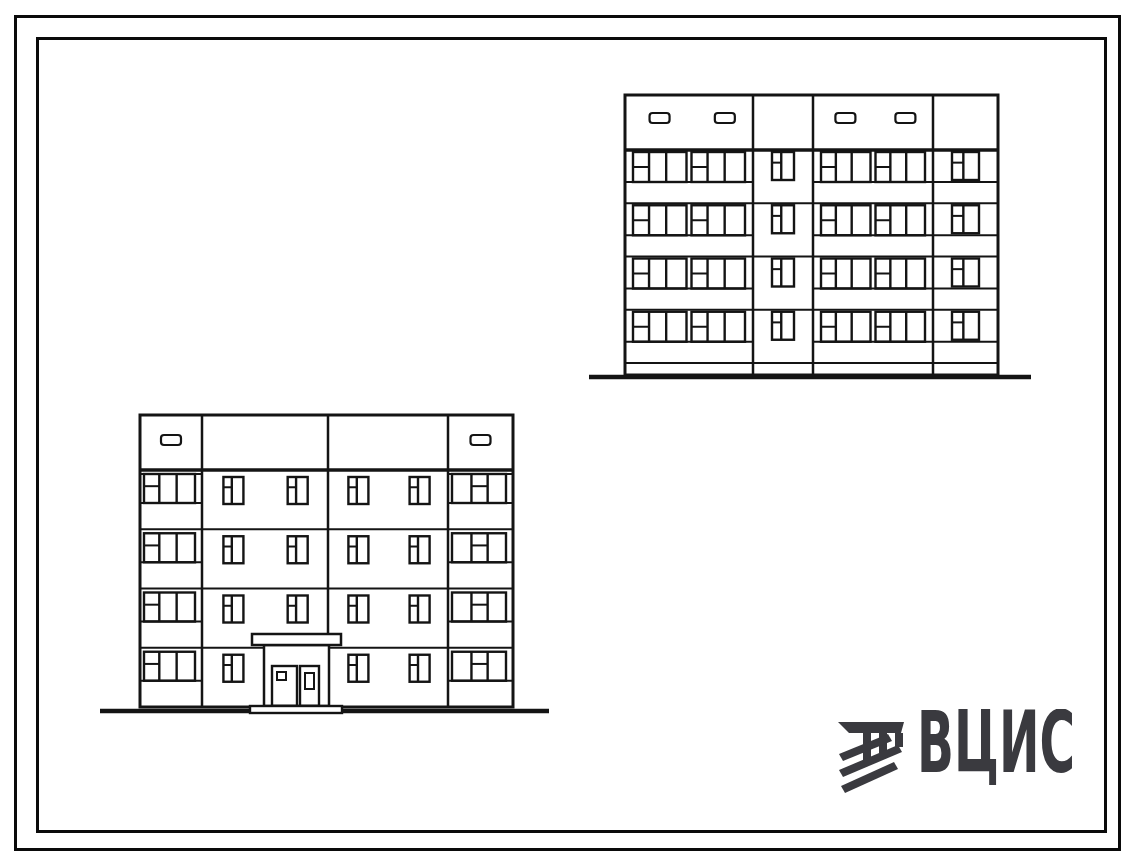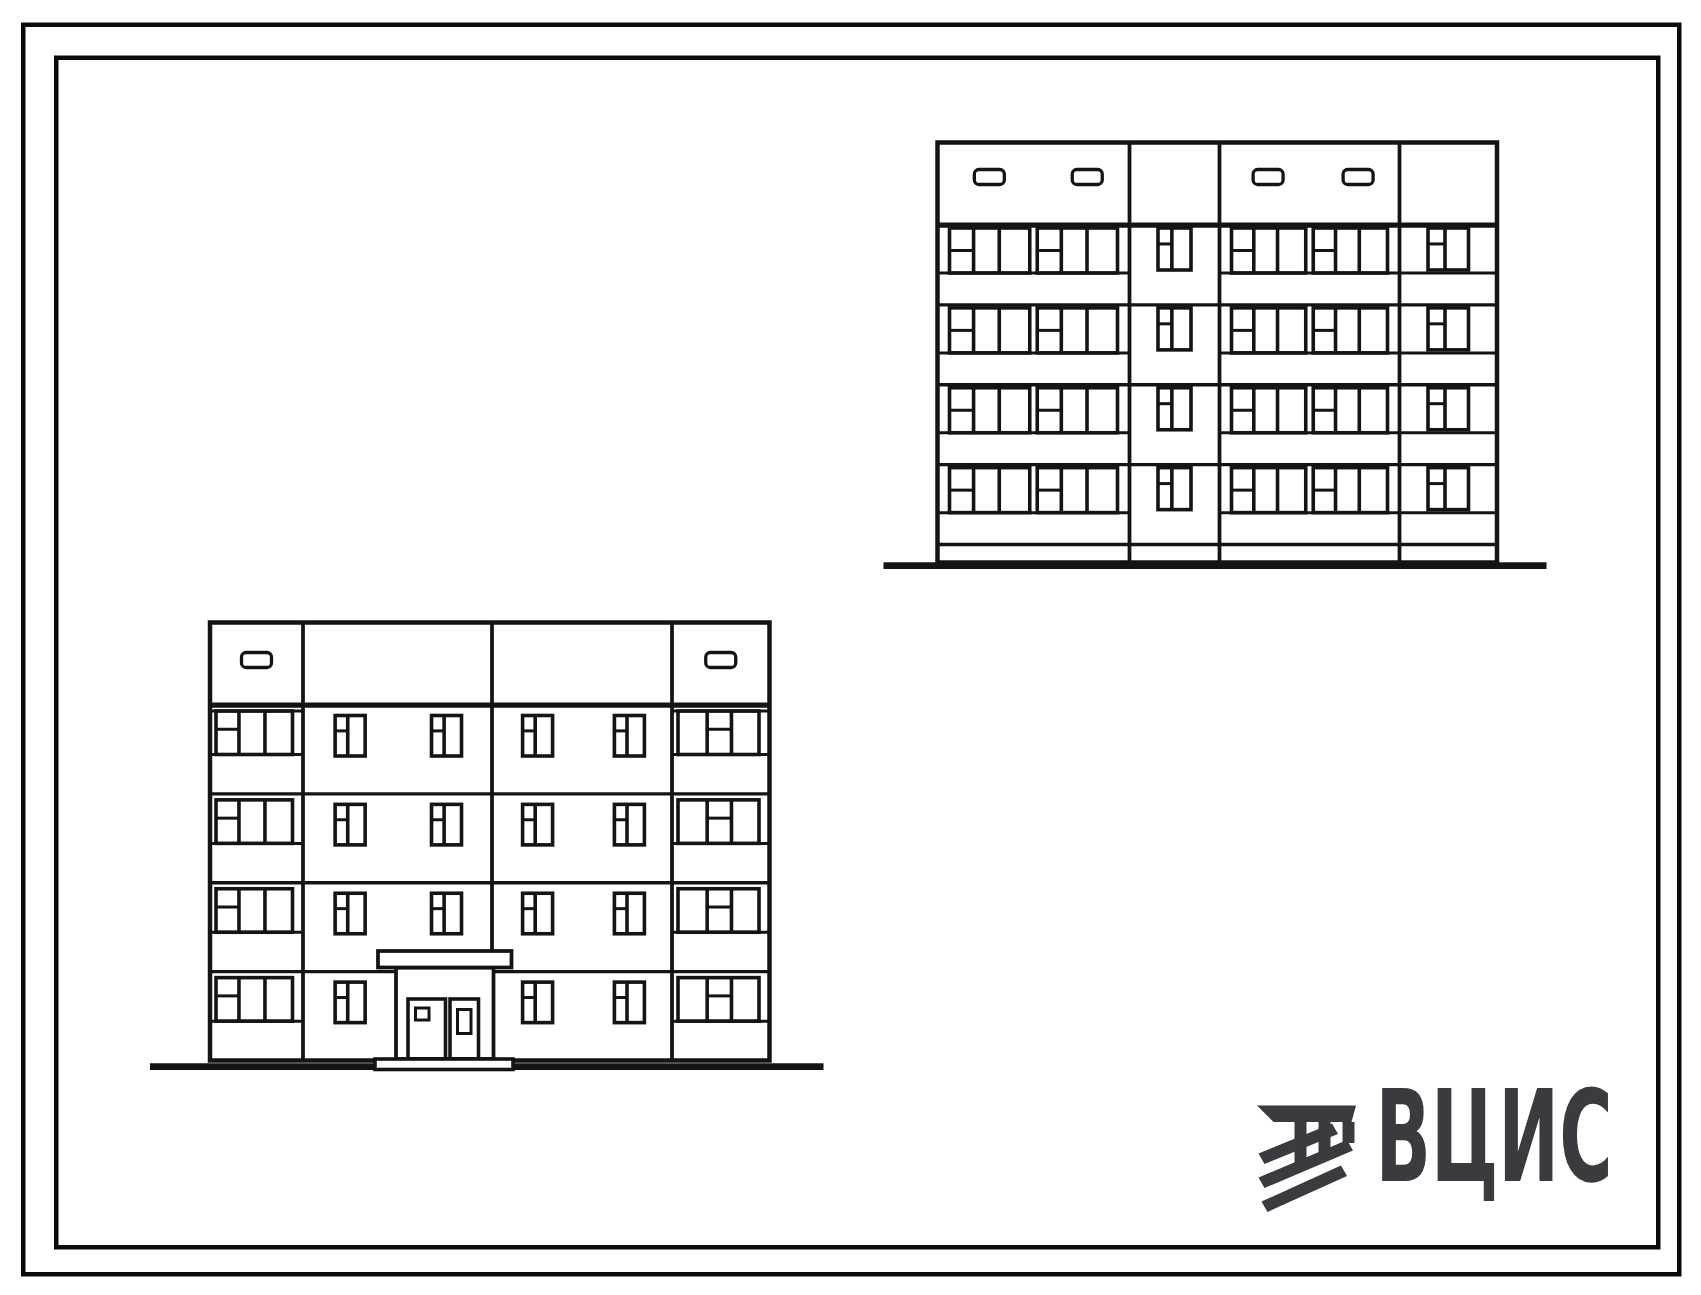--- a/index.html
+++ b/index.html
@@ -10,21 +10,21 @@
   .outer-frame{
     position:absolute;inset:15px 13px 12px 14px;
     border:3px solid #0a0a0a;pointer-events:none;
   }
   .inner-frame{
     position:absolute;inset:37px 27px 30px 36px;
     border:3px solid #0a0a0a;pointer-events:none;
   }
   #drawing{position:absolute;left:0;top:0;}
   .logo{
-    position:absolute;left:832px;top:724px;
+    position:absolute;left:832px;top:709px;
     display:flex;align-items:center;gap:7px;
   }
   .logo-emblem{display:block;margin-top:5px;}
 </style>
 </head>
 <body>
 
 <div class="sheet">
 
   <svg id="drawing" width="1134" height="863" viewBox="0 0 1134 863">

